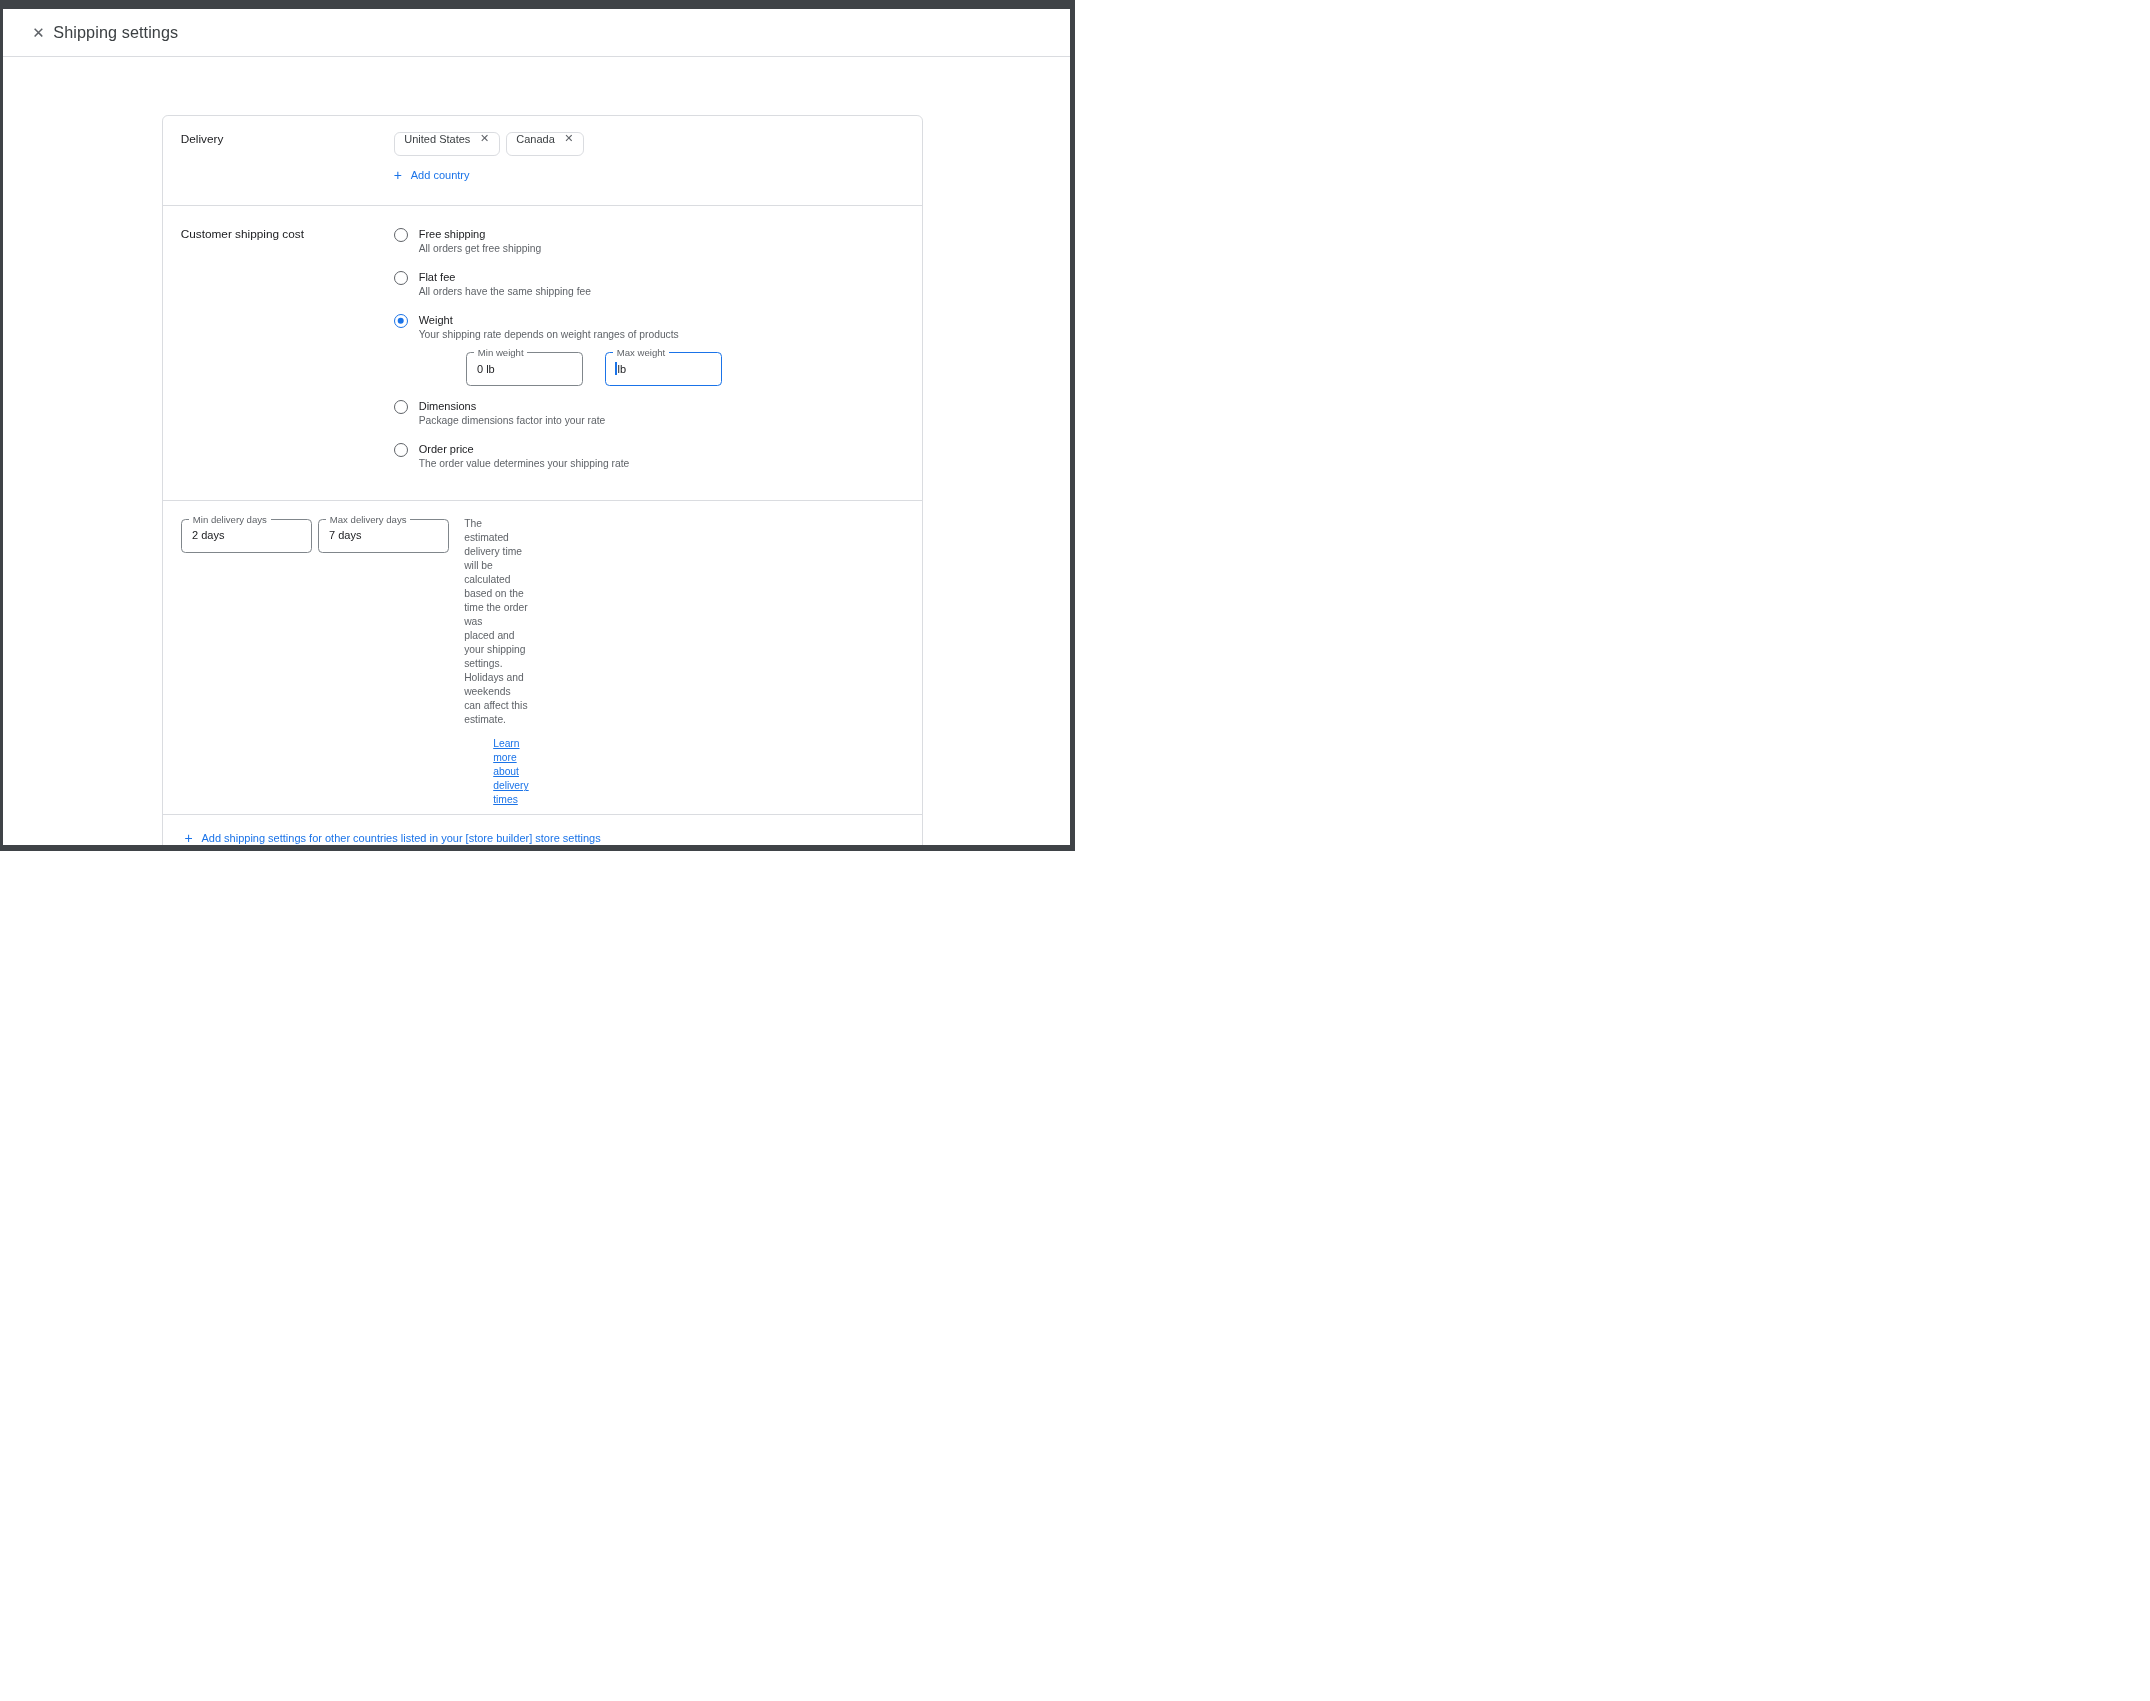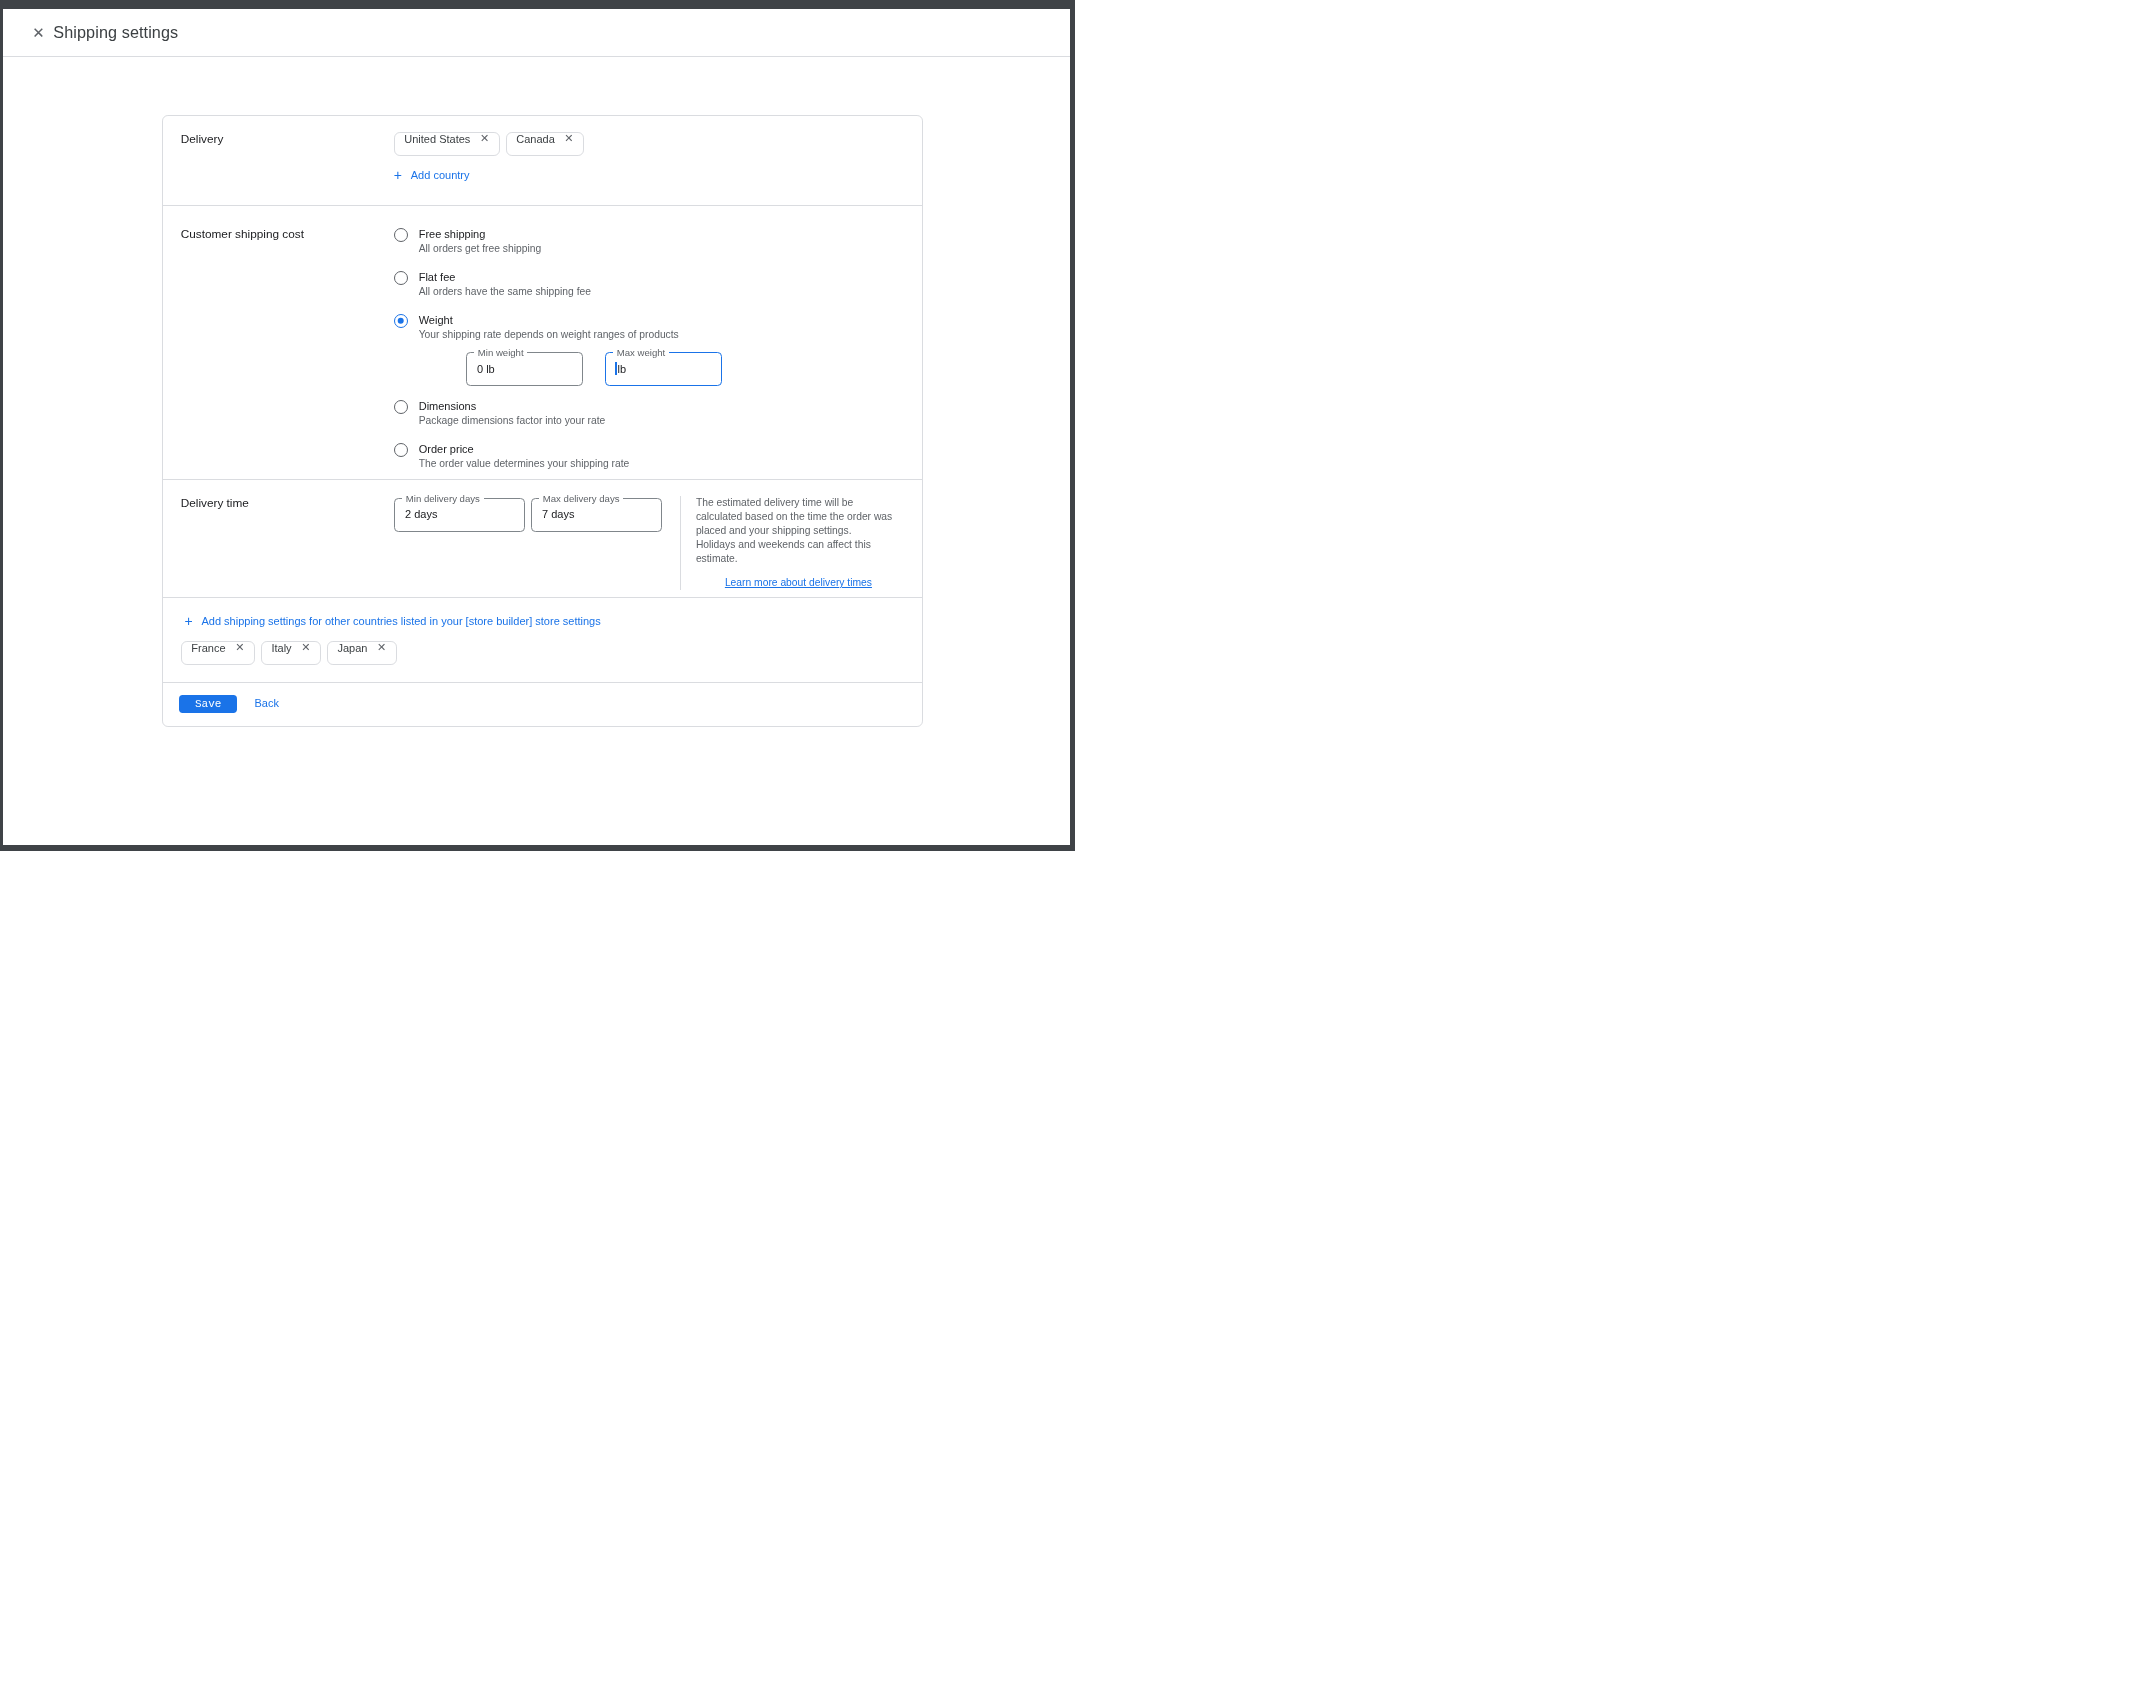--- a/index.html
+++ b/index.html
@@ -57,21 +57,21 @@
     display:inline-flex; align-items:center; gap:8.9px;
     color:#1a73e8; font-size:11px; font-weight:500; cursor:pointer;
   }
   .plus-icon { font-size:14px; font-weight:400; line-height:1; }
 
   
   .sec-countries { padding:16.2px 17.7px 21.4px 17.7px; }
   .add-country-row { margin-top:12.6px; }
 
   
-  .sec-cost { padding-top:21.4px; padding-bottom:7px; }
+  .sec-cost { padding-top:21.4px; padding-bottom:28px; }
   .option { position:relative; padding-left:25px; margin-bottom:13.3px; }
   .option:last-child { margin-bottom:0; }
   .radio {
     position:absolute; left:0; top:0.7px;
     width:14px; height:14px; border-radius:50%;
     border:1.5px solid #5f6368; background:#fff;
   }
   .radio.selected { border-color:#1a73e8; }
   .radio.selected::after {
     content:""; position:absolute; left:50%; top:50%;
@@ -202,21 +202,20 @@
       <div class="option">
         <span class="radio"></span>
         <div class="option-title">Order price</div>
         <div class="option-desc">The order value determines your shipping rate</div>
       </div>
 
     </div>
   </div>
 
   <div class="section sec-delivery">
-    <div class="section-label">Delivery time</div>
     <div class="delivery-content">
       <div class="delivery-fields">
         <div class="field">
           <span class="field-label">Min delivery days</span>
           <div class="field-value">2 days</div>
         </div>
         <div class="field">
           <span class="field-label">Max delivery days</span>
           <div class="field-value">7 days</div>
         </div>

